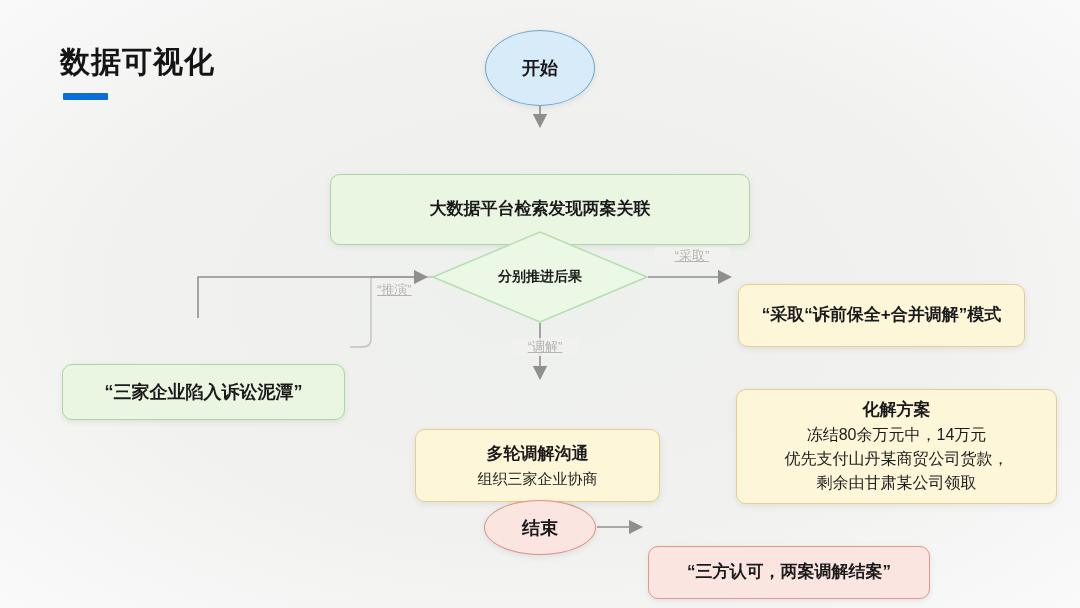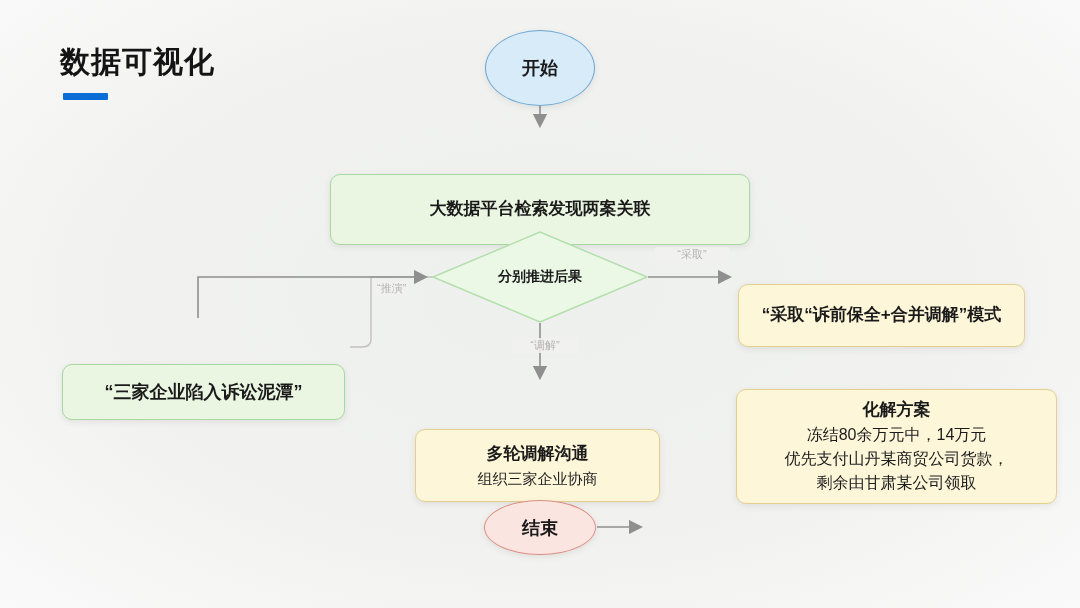--- a/index.html
+++ b/index.html
@@ -41,23 +41,24 @@
   .node-title{font-size:17px;font-weight:bold;line-height:1.45;}
   .node-sub{font-size:15px;line-height:1.4;color:#1f1f1f;margin-top:1px;}
   .node-label-lg{font-size:18px;font-weight:bold;}
   .node-label-md{font-size:17px;font-weight:bold;line-height:1.45;}
   .plan-line{font-size:16px;line-height:1.5;color:#1c1c1c;}
   .diamond-wrap{position:absolute;left:431px;top:230px;width:218px;height:94px;display:flex;align-items:center;justify-content:center;}
   .diamond-wrap svg{position:absolute;left:0;top:0;}
   .diamond-label{position:relative;font-size:14px;font-weight:bold;color:#1a1a1a;}
   .edges{position:absolute;left:0;top:0;pointer-events:none;}
   .edge-label{
-    position:absolute;font-size:11px;color:#b5b3b0;
+    position:absolute;font-size:13px;color:#b5b3b0;
     background:rgba(241,242,240,.85);padding:0 2px;border-radius:2px;
     white-space:nowrap;
+    text-decoration:underline;
   }
   .el-adopt{left:655px;top:247px;width:70px;text-align:center;}
   .el-mediate{left:512px;top:338px;width:62px;text-align:center;}
   .el-simulate{left:375px;top:281px;}
 </style>
 </head>
 <body>
 
 <div class="slide">
 
@@ -114,18 +115,21 @@
     <div class="node-title">化解方案</div>
     <div class="plan-line">冻结80余万元中，14万元</div>
     <div class="plan-line">优先支付山丹某商贸公司货款，</div>
     <div class="plan-line">剩余由甘肃某公司领取</div>
   </div>
 
   <div class="node ellipse n-end">
     <div class="node-label-lg">结束</div>
   </div>
 
+  <div class="node rect n-closed">
+    <div class="node-label-md">“三方认可，两案调解结案”</div>
+  </div>
 
   <div class="edge-label el-adopt">“采取”</div>
   <div class="edge-label el-mediate">“调解”</div>
   <div class="edge-label el-simulate">“推演”</div>
 
 </div>
 
 </body></html>

